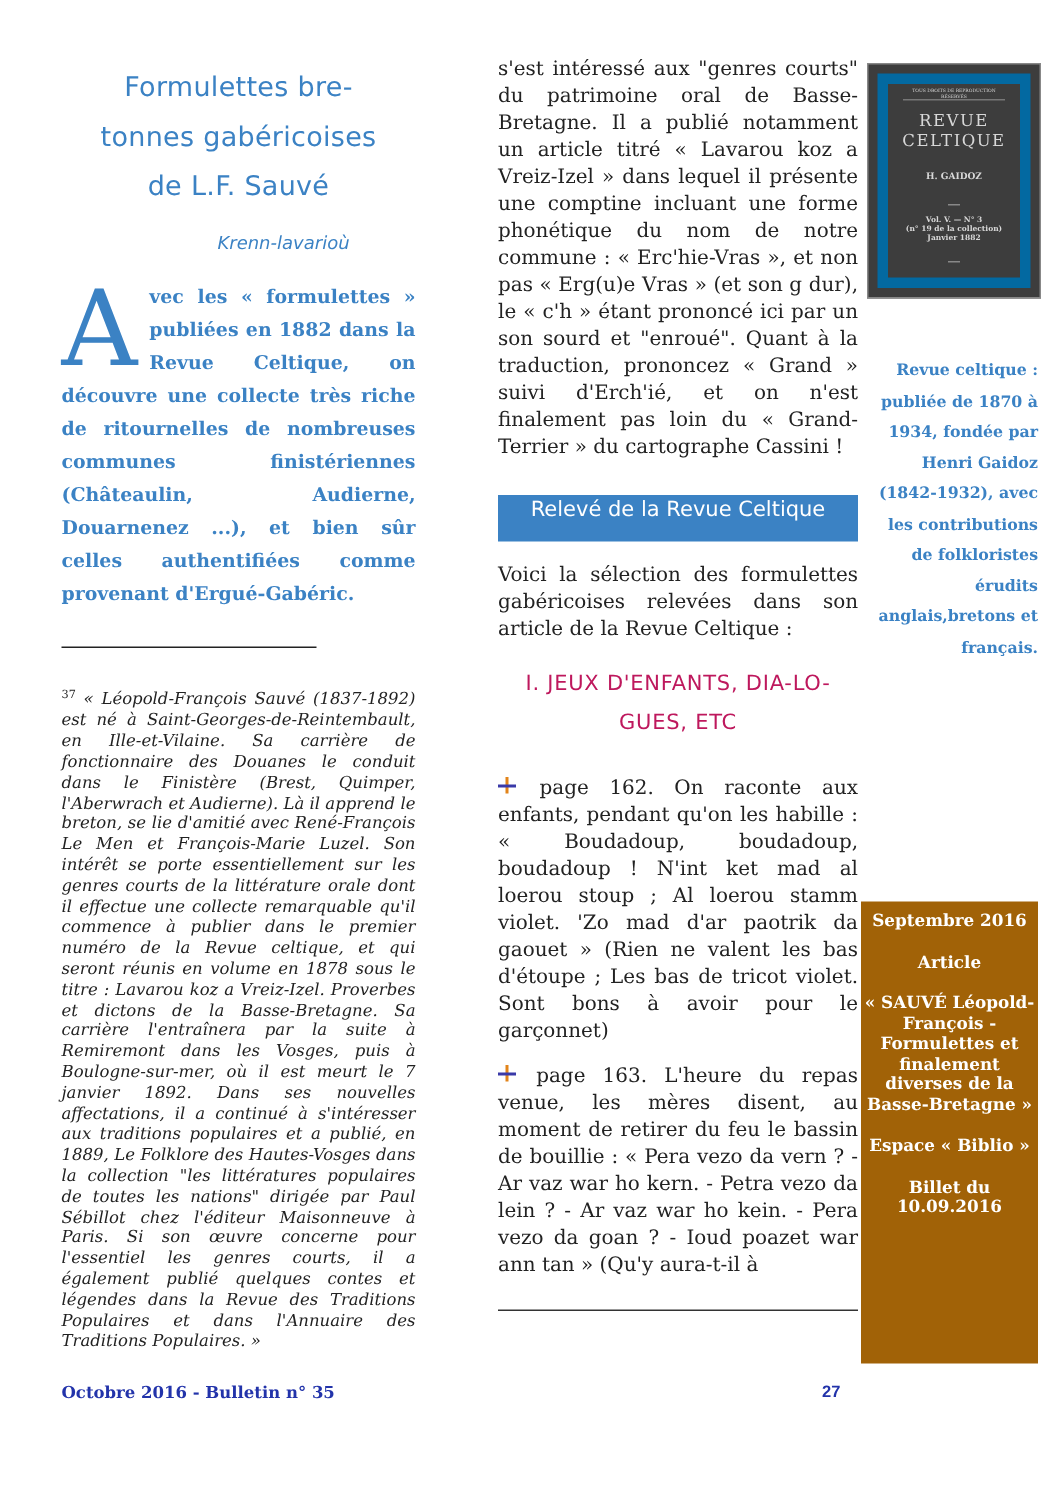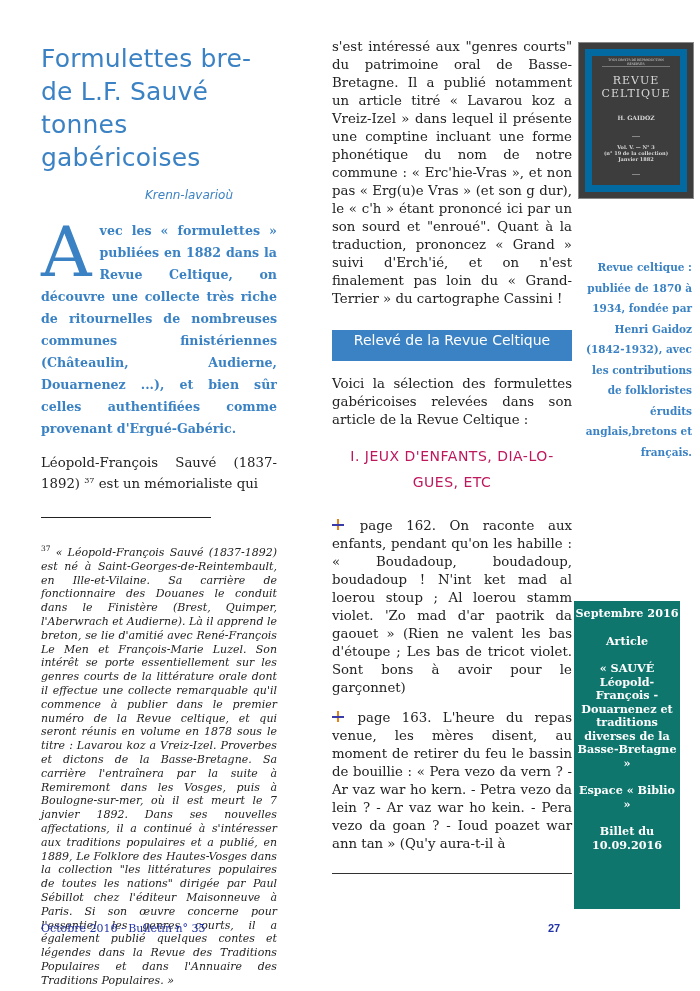--- a/index.html
+++ b/index.html
@@ -1,75 +1,70 @@
 <!DOCTYPE html>
 <html><head>
 <meta charset="utf-8">
 <style>
   html, body { margin:0; padding:0; background:#ffffff; }
   body { width:700px; height:991px; position:relative; overflow:hidden; font-family:"DejaVu Serif", serif; color:#222; }
   .col-left { position:absolute; left:41px; top:38px; width:236px; }
   .col-mid { position:absolute; left:332px; top:38px; width:240px; }
   .col-right { position:absolute; left:578px; top:42px; width:114px; }
 
-  .title { font-family:"DejaVu Sans", sans-serif; color:#3b82c4; font-size:25px; line-height:33px; letter-spacing:0.2px; margin-top:4px; font-weight:normal; }
+  .title { font-family:"DejaVu Sans", sans-serif; color:#3b82c4; font-size:18px; line-height:33px; text-align:center; letter-spacing:0.2px; margin-top:4px; font-weight:normal; }
   .subtitle { font-family:"DejaVu Sans", sans-serif; font-style:italic; color:#3b82c4; font-size:12px; text-align:center; margin-top:14px; margin-bottom:18px; padding-left:60px; }
   .lead { font-family:"DejaVu Serif", serif; font-weight:bold; color:#3b82c4; font-size:12.6px; line-height:22px; text-align:justify; }
   .dropcap { float:left; font-size:70px; line-height:60px; margin:2px 8px 0 0; color:#3b82c4; font-family:"DejaVu Serif", serif; font-weight:normal; }
   .body-text { font-size:13.3px; line-height:18px; text-align:justify; margin-top:14px; }
   .sup { font-size:8px; vertical-align:super; }
   .fn-rule { border-top:1px solid #222; width:170px; margin-top:24px; margin-bottom:24px; }
   .footnote { font-size:11px; line-height:13.8px; text-align:justify; font-style:italic; }
   .footnote .fn-num { font-style:normal; font-size:7.5px; vertical-align:super; }
 
   .mid-text { font-size:13.3px; line-height:18px; text-align:justify; }
   .section-band { background:#3b82c4; color:#fff; font-family:"DejaVu Sans", sans-serif; font-size:14px; text-align:center; padding:2px 0 13px; margin-top:22px; margin-bottom:14px; }
   .section-head { font-family:"DejaVu Sans", sans-serif; color:#be185d; font-size:14px; line-height:26px; text-align:center; margin-top:14px; margin-bottom:22px; letter-spacing:0.5px; }
   .item { font-size:13.3px; line-height:18px; text-align:justify; margin-bottom:12px; }
   .bullet { display:inline-block; width:12px; height:12px; position:relative; vertical-align:-1px; margin-right:2px; }
   .bullet:before { content:""; position:absolute; left:5px; top:0; width:2px; height:11px; background:#e2841a; }
   .bullet:after { content:""; position:absolute; left:0; top:5px; width:12px; height:2px; background:#3a3aa8; }
   .ref-rule { border-top:1px solid #333; margin-top:20px; margin-bottom:14px; }
   .ref-text { font-size:11px; line-height:13.8px; text-align:justify; }
   .page-num { position:absolute; left:548px; top:922px; font-family:Liberation Sans, sans-serif; font-weight:bold; color:#2233aa; font-size:11px; }
-  .footer { position:absolute; left:41px; top:922px; font-family:"DejaVu Serif", serif; font-weight:normal; color:#2233aa; font-size:11px; }
+  .footer { position:absolute; left:41px; top:922px; font-family:"DejaVu Serif", serif; font-weight:bold; color:#2233aa; font-size:11px; }
 
   .cover { width:114px; height:155px; background:#3d3d3d; border:1px solid #888; position:relative; color:#d8d8d8; font-family:"DejaVu Serif", serif; }
   .cover-inner { position:absolute; left:6px; top:6px; right:6px; bottom:6px; border:7px solid #0369a1; }
   .cover-topline { position:absolute; left:10px; right:10px; top:2px; font-size:3px; text-align:center; border-bottom:1px solid #777; }
   .cover-title { position:absolute; left:0; right:0; top:18px; font-size:11px; text-align:center; letter-spacing:1px; }
   .cover-author { position:absolute; left:0; right:0; top:58px; font-size:6px; text-align:center; font-weight:bold; }
   .cover-vol { position:absolute; left:0; right:0; top:88px; font-size:5px; text-align:center; font-weight:bold; }
   .cover-line { position:absolute; left:40px; right:40px; height:1px; background:#888; }
 
-  .caption { font-family:"DejaVu Serif", serif; font-weight:bold; color:#3b82c4; font-size:10.5px; line-height:20.5px; text-align:right; margin-top:58px; }
-  .info-box { position:absolute; left:574px; top:601px; width:106px; height:308px; background:#0f766e; color:#fff; font-family:"DejaVu Serif", serif; font-weight:bold; font-size:11.2px; line-height:13.5px; text-align:center; box-sizing:border-box; padding-top:6px; }
+  .caption { font-family:"DejaVu Serif", serif; font-weight:bold; color:#3b82c4; font-size:10.5px; line-height:20.5px; text-align:right; margin-top:38px; }
+  .info-box { position:absolute; left:574px; top:601px; width:118px; height:308px; background:#a16207; color:#fff; font-family:"DejaVu Serif", serif; font-weight:bold; font-size:11.2px; line-height:13.5px; text-align:center; box-sizing:border-box; padding-top:6px; }
   .info-box p { margin:0 0 14px 0; }
 </style>
 </head>
 <body>
 
 <div class="col-left">
   <div class="title">
     <div>Formulettes bre-</div>
+    <div>tonnes gabéricoises</div>
     <div>de L.F. Sauvé</div>
-    <div>tonnes gabéricoises</div>
   </div>
   <div class="subtitle">Krenn-lavarioù</div>
 
   <div class="lead">
     <span class="dropcap">A</span>
     <span>vec les « formulettes » publiées en 1882 dans la Revue Celtique, on découvre une collecte très riche de ritournelles de nombreuses communes finistériennes (Châteaulin, Audierne, Douarnenez ...), et bien sûr celles authentifiées comme provenant d'Ergué-Gabéric.</span>
   </div>
 
-  <div class="body-text">
-    <span>Léopold-François Sauvé (1837-1892)</span>
-    <span class="sup">37</span>
-    <span>est un mémorialiste qui</span>
-  </div>
 
   <div class="fn-rule"></div>
 
   <div class="footnote">
     <span class="fn-num">37</span>
     <span>« Léopold-François Sauvé (1837-1892) est né à Saint-Georges-de-Reintembault, en Ille-et-Vilaine. Sa carrière de fonctionnaire des Douanes le conduit dans le Finistère (Brest, Quimper, l'Aberwrach et Audierne). Là il apprend le breton, se lie d'amitié avec René-François Le Men et François-Marie Luzel. Son intérêt se porte essentiellement sur les genres courts de la littérature orale dont il effectue une collecte remarquable qu'il commence à publier dans le premier numéro de la Revue celtique, et qui seront réunis en volume en 1878 sous le titre : Lavarou koz a Vreiz-Izel. Proverbes et dictons de la Basse-Bretagne. Sa carrière l'entraînera par la suite à Remiremont dans les Vosges, puis à Boulogne-sur-mer, où il est meurt le 7 janvier 1892. Dans ses nouvelles affectations, il a continué à s'intéresser aux traditions populaires et a publié, en 1889, Le Folklore des Hautes-Vosges dans la collection "les littératures populaires de toutes les nations" dirigée par Paul Sébillot chez l'éditeur Maisonneuve à Paris. Si son œuvre concerne pour l'essentiel les genres courts, il a également publié quelques contes et légendes dans la Revue des Traditions Populaires et dans l'Annuaire des Traditions Populaires. »</span>
   </div>
 </div>
 
 <div class="col-mid">
@@ -107,19 +102,19 @@
       <div class="cover-line" style="top:80px"></div>
       <div class="cover-line" style="top:118px"></div>
     </div>
   </div>
   <div class="caption">Revue celtique : publiée de 1870 à 1934, fondée par Henri Gaidoz (1842-1932), avec les contributions de folkloristes érudits anglais,bretons et français.</div>
 </div>
 
 <div class="info-box">
   <p>Septembre 2016</p>
   <p>Article</p>
-  <p>« SAUVÉ Léopold-François - Douarnenez et traditions diverses de la Basse-Bretagne »</p>
+  <p>« SAUVÉ Léopold-François - Formulettes et finalement diverses de la Basse-Bretagne »</p>
   <p>Espace « Biblio »</p>
   <p>Billet du 10.09.2016</p>
 </div>
 
 <div class="footer">Octobre  2016 - Bulletin n° 35</div>
 <div class="page-num">27</div>
 
 </body></html>

